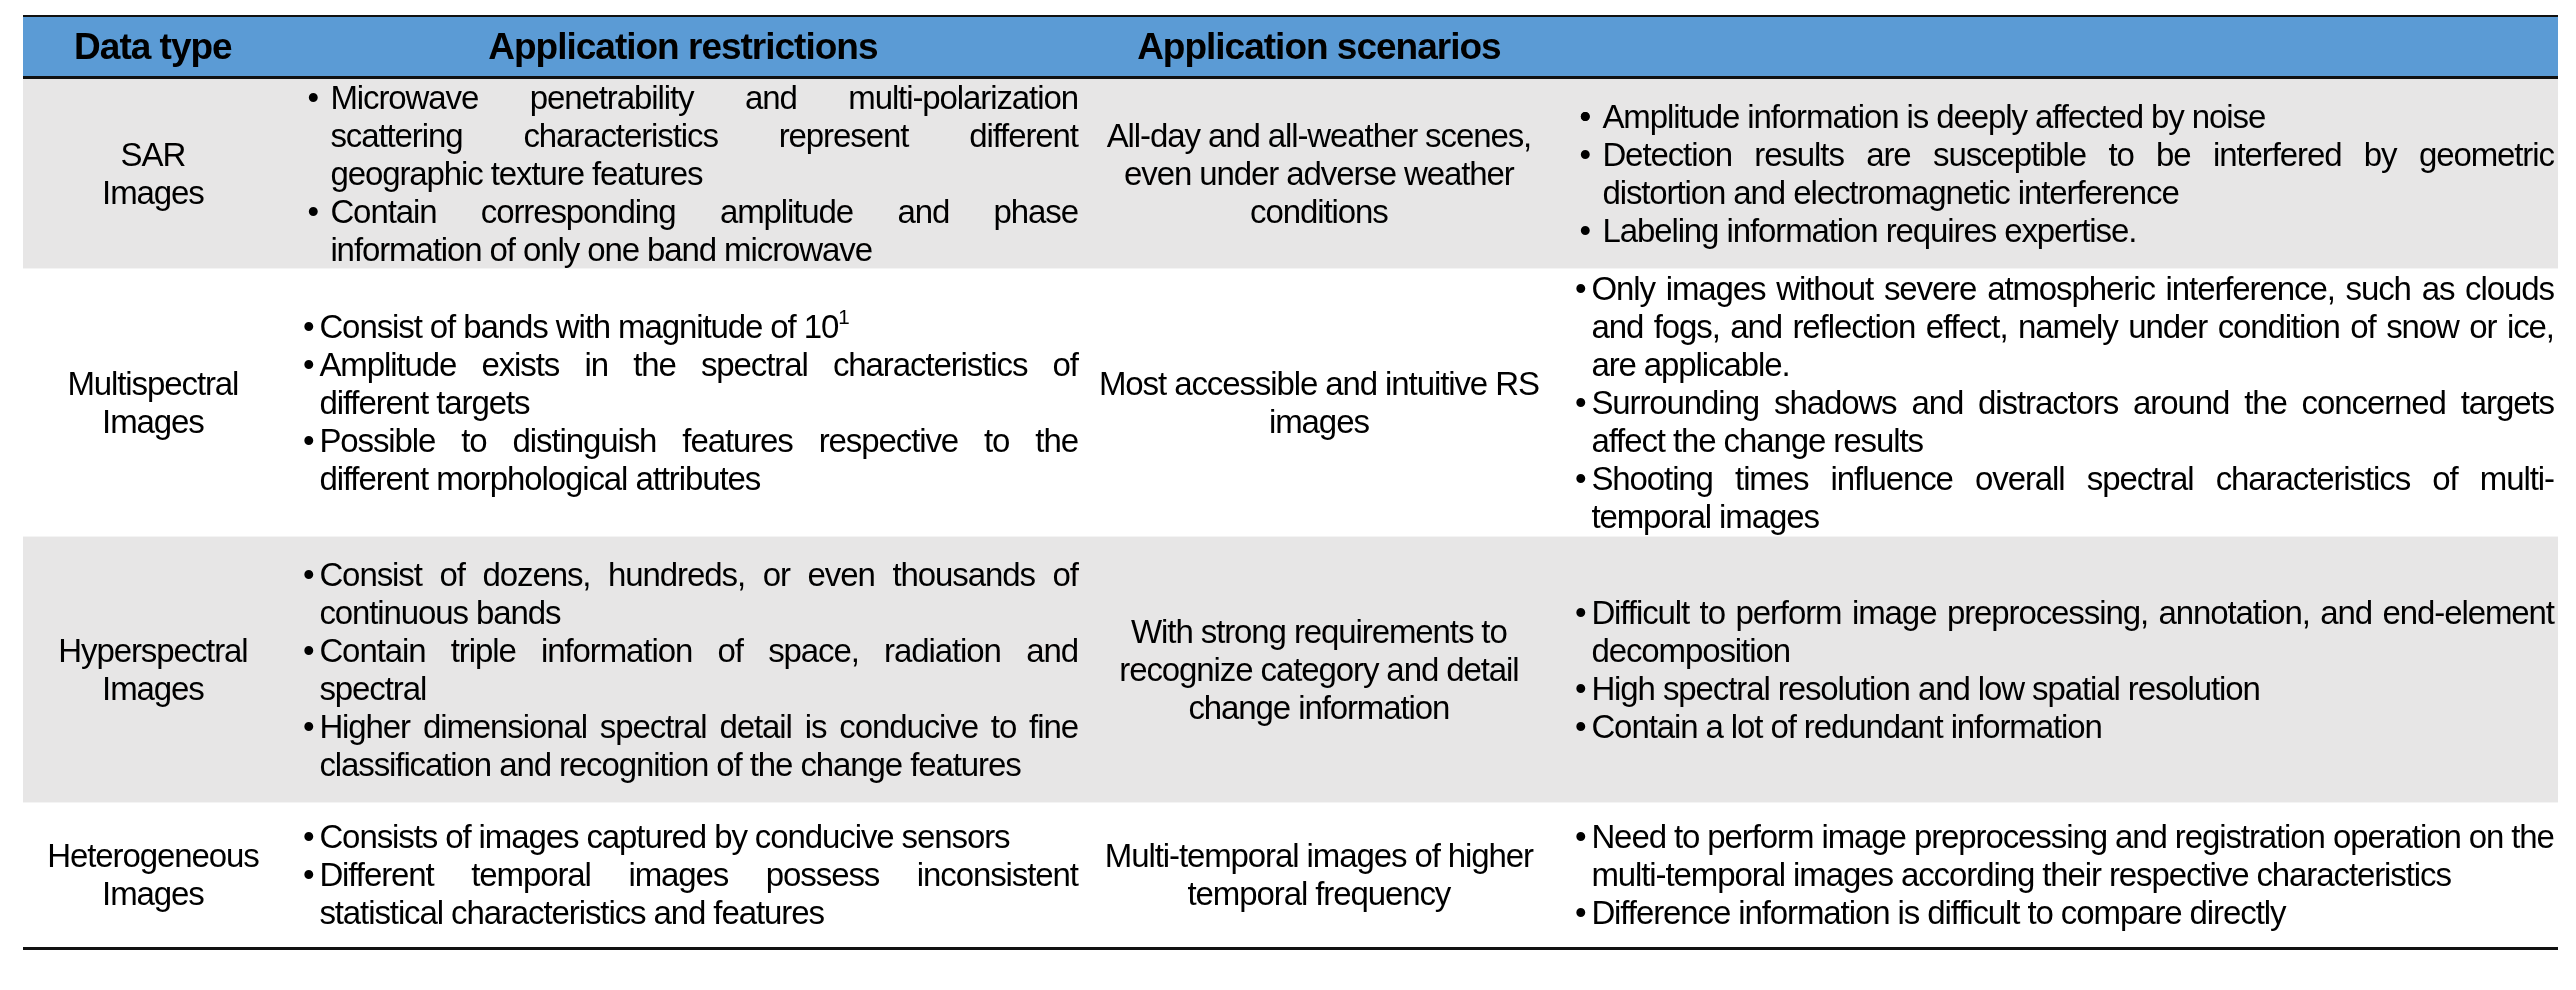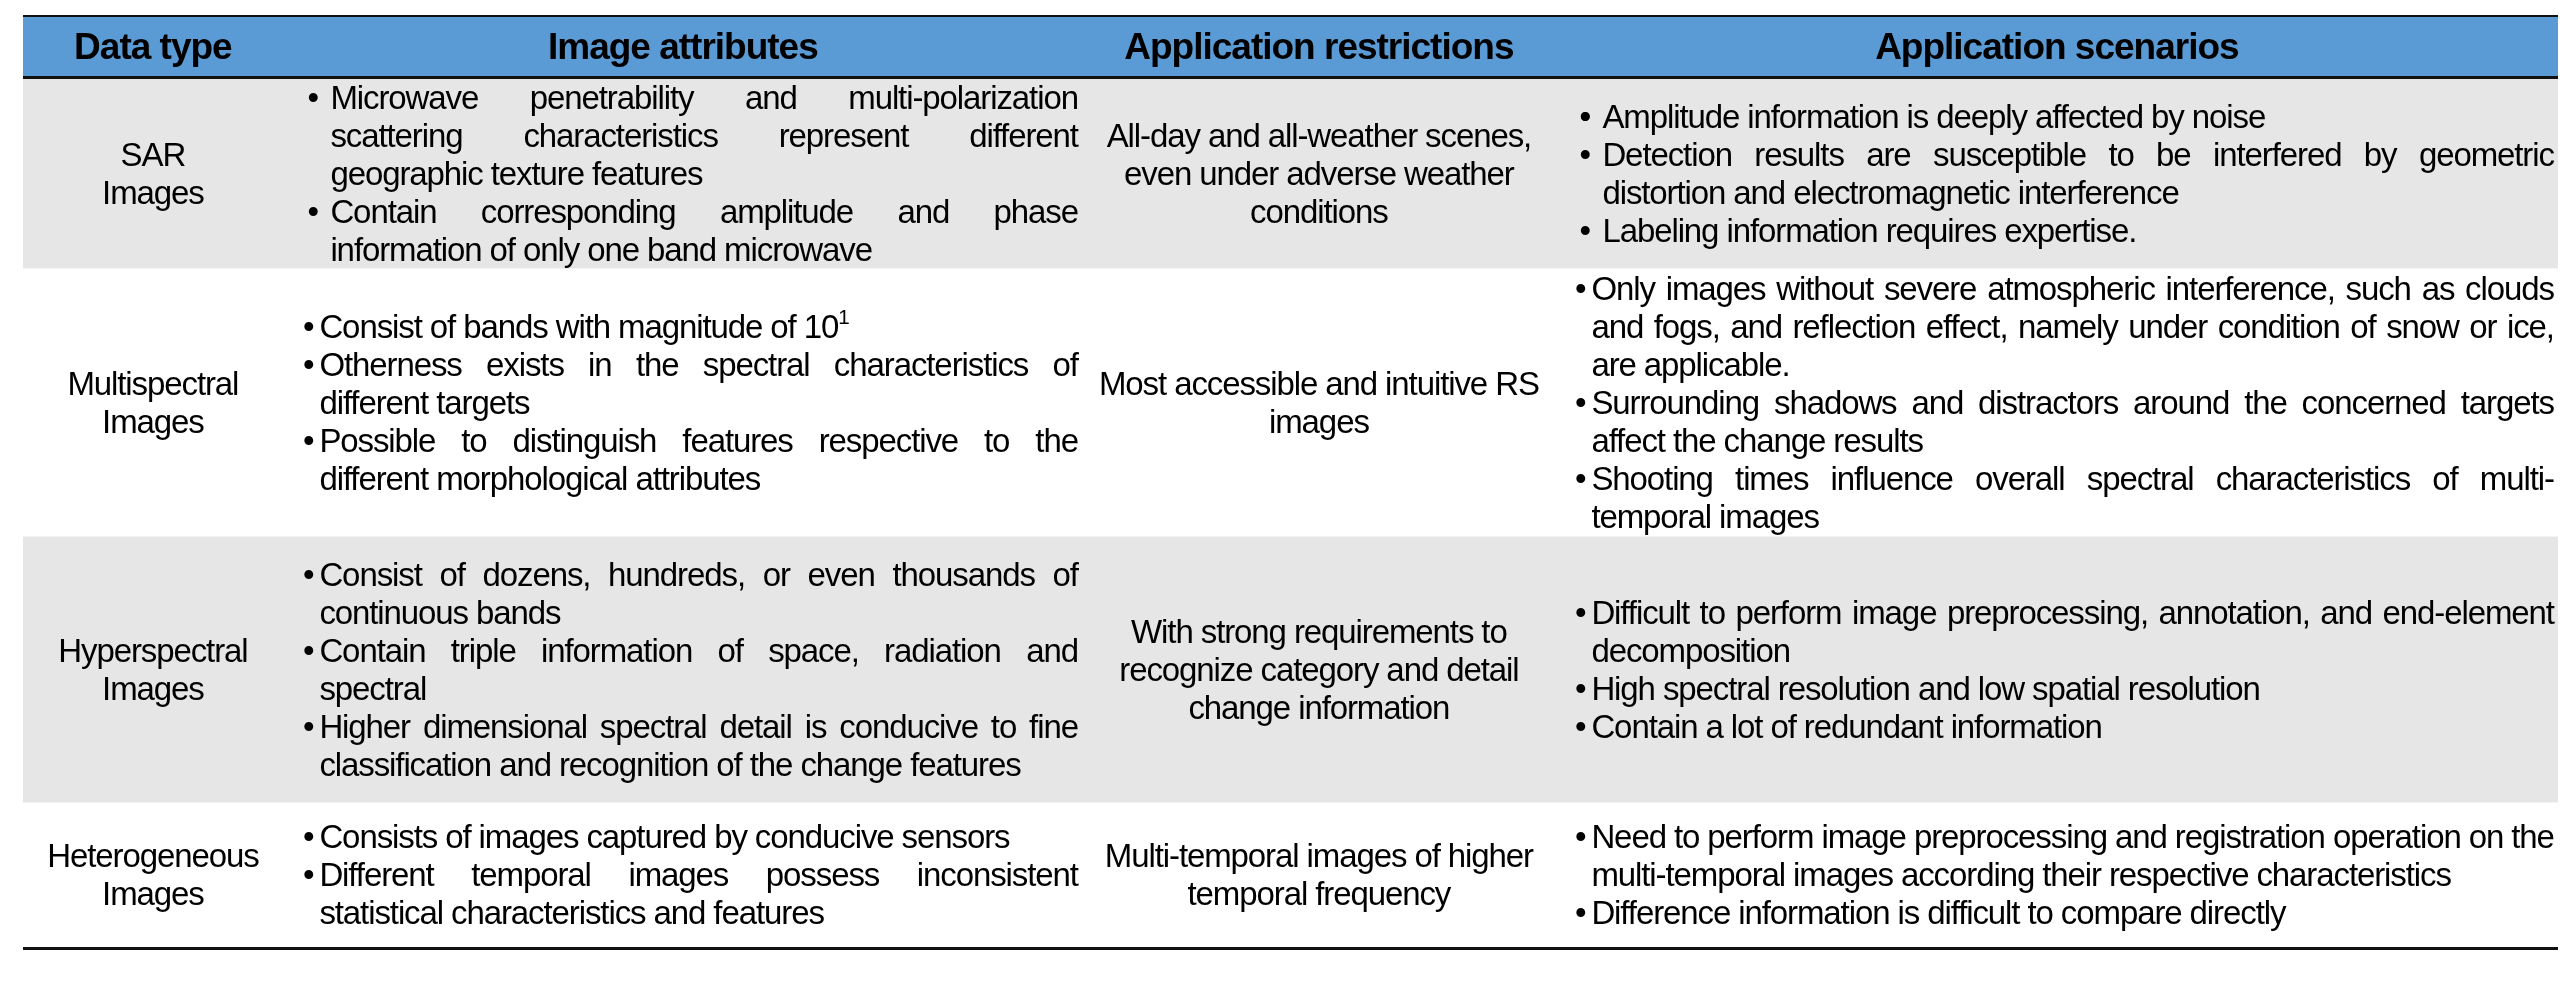--- a/index.html
+++ b/index.html
@@ -85,21 +85,20 @@
     ul.bullets.wide li .dot { left: 25px; }
     sup { font-size: 20.6px; line-height: 0; vertical-align: 13.8px; }
   </style>
 </head>
 <body>
 
 <div class="table">
 
   <div class="row header">
     <div class="cell">Data type</div>
-    <div class="cell">Image attributes</div>
     <div class="cell">Application restrictions</div>
     <div class="cell">Application scenarios</div>
   </div>
 
   <div class="row body-row shade" style="height:189px;">
     <div class="cell center">
       <div>
         <div>SAR</div>
         <div>Images</div>
       </div>
@@ -124,21 +123,21 @@
   <div class="row body-row plain" style="height:267px;">
     <div class="cell center">
       <div>
         <div>Multispectral</div>
         <div>Images</div>
       </div>
     </div>
     <div class="cell list">
       <ul class="bullets">
         <li><span class="dot">•</span><span>Consist of bands with magnitude of 10</span><sup>1</sup></li>
-        <li><span class="dot">•</span><span>Otherness exists in the spectral characteristics of different targets</span></li>
+        <li><span class="dot">•</span><span>Amplitude exists in the spectral characteristics of different targets</span></li>
         <li><span class="dot">•</span><span>Possible to distinguish features respective to the different morphological attributes</span></li>
       </ul>
     </div>
     <div class="cell center">Most accessible and intuitive RS images</div>
     <div class="cell list">
       <ul class="bullets">
         <li><span class="dot">•</span><span>Only images without severe atmospheric interference, such as clouds and fogs, and reflection effect, namely under condition of snow or ice, are applicable.</span></li>
         <li><span class="dot">•</span><span>Surrounding shadows and distractors around the concerned targets affect the change results</span></li>
         <li><span class="dot">•</span><span>Shooting times influence overall spectral characteristics of multi-temporal images</span></li>
       </ul>

